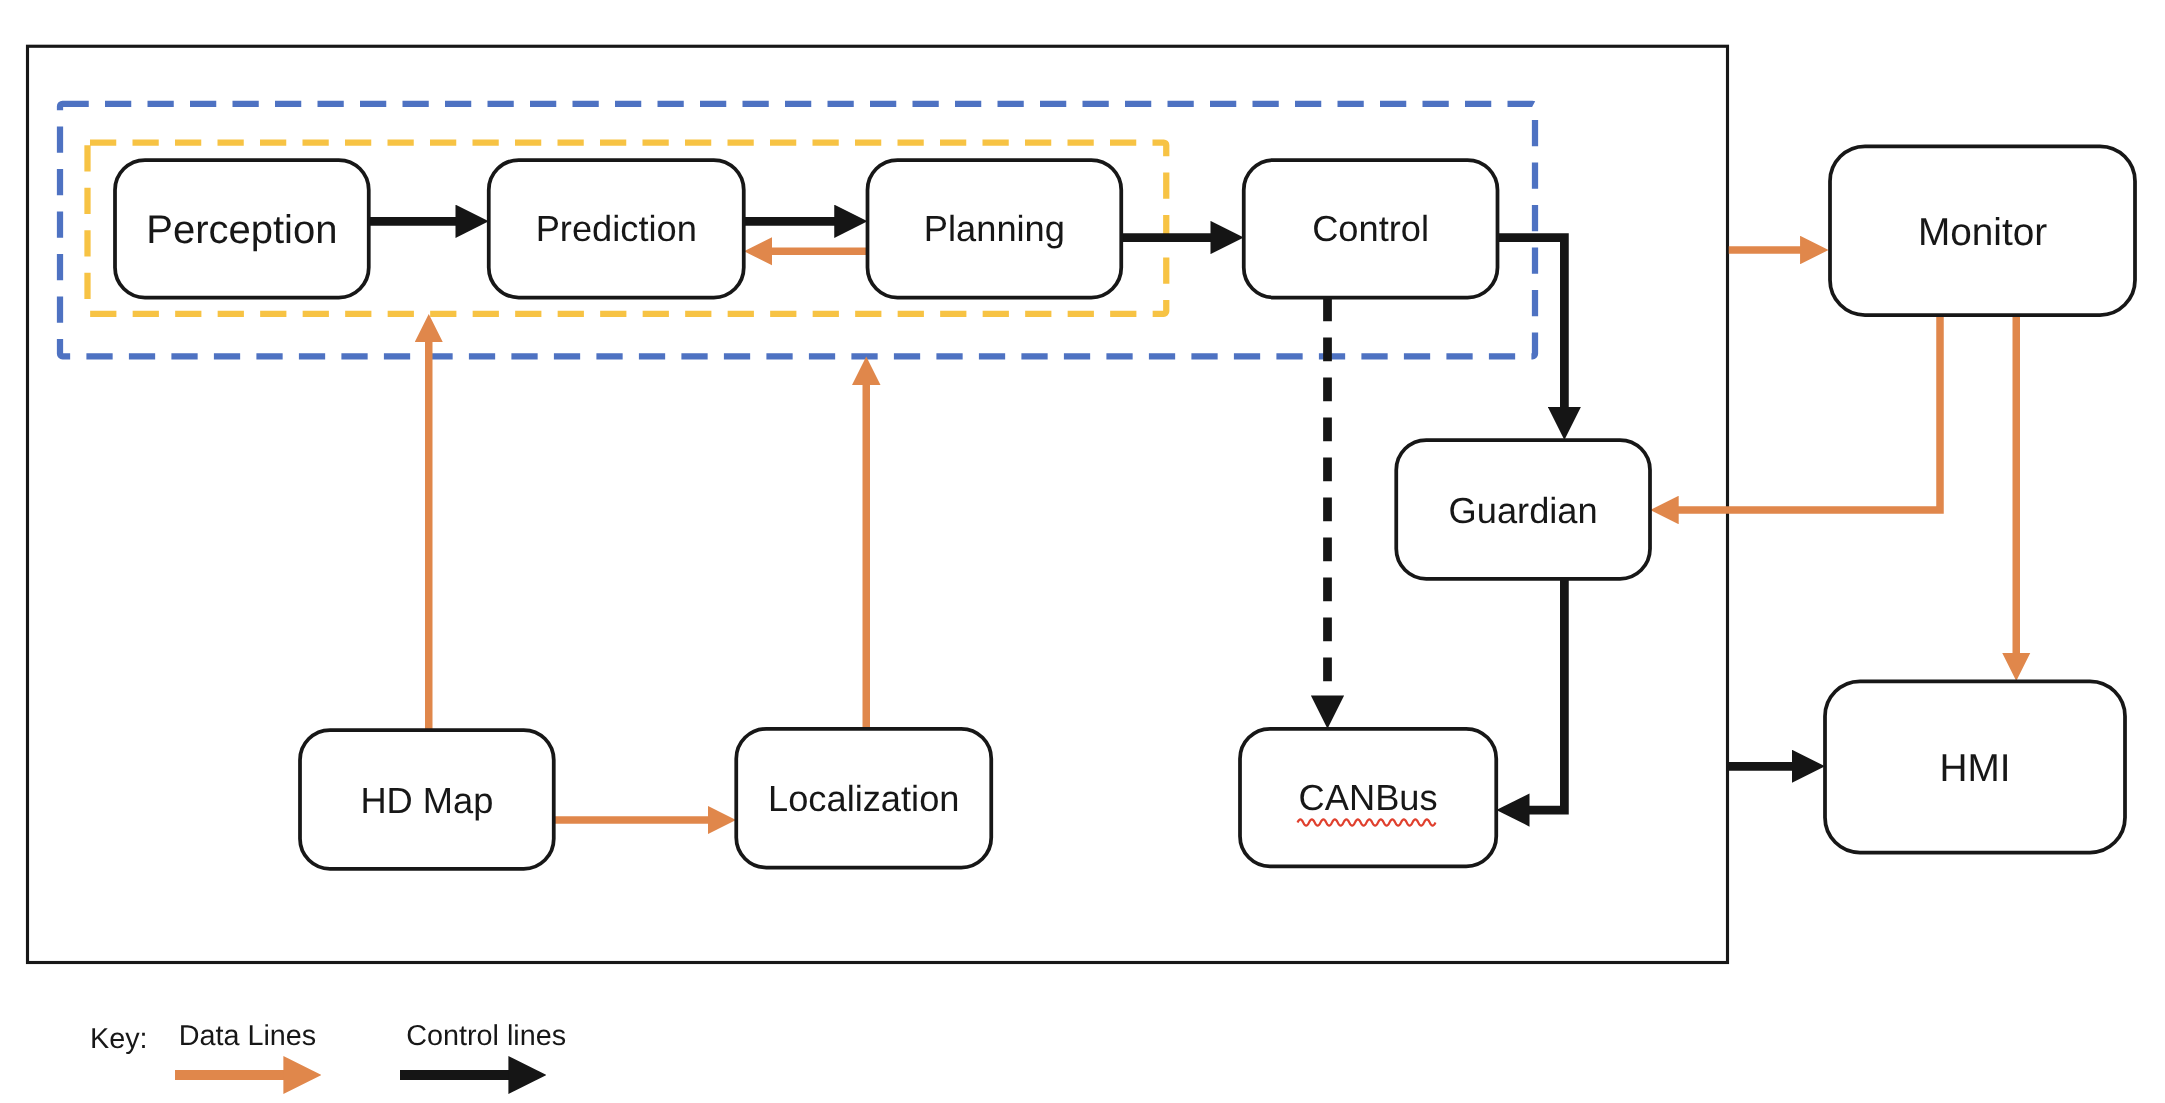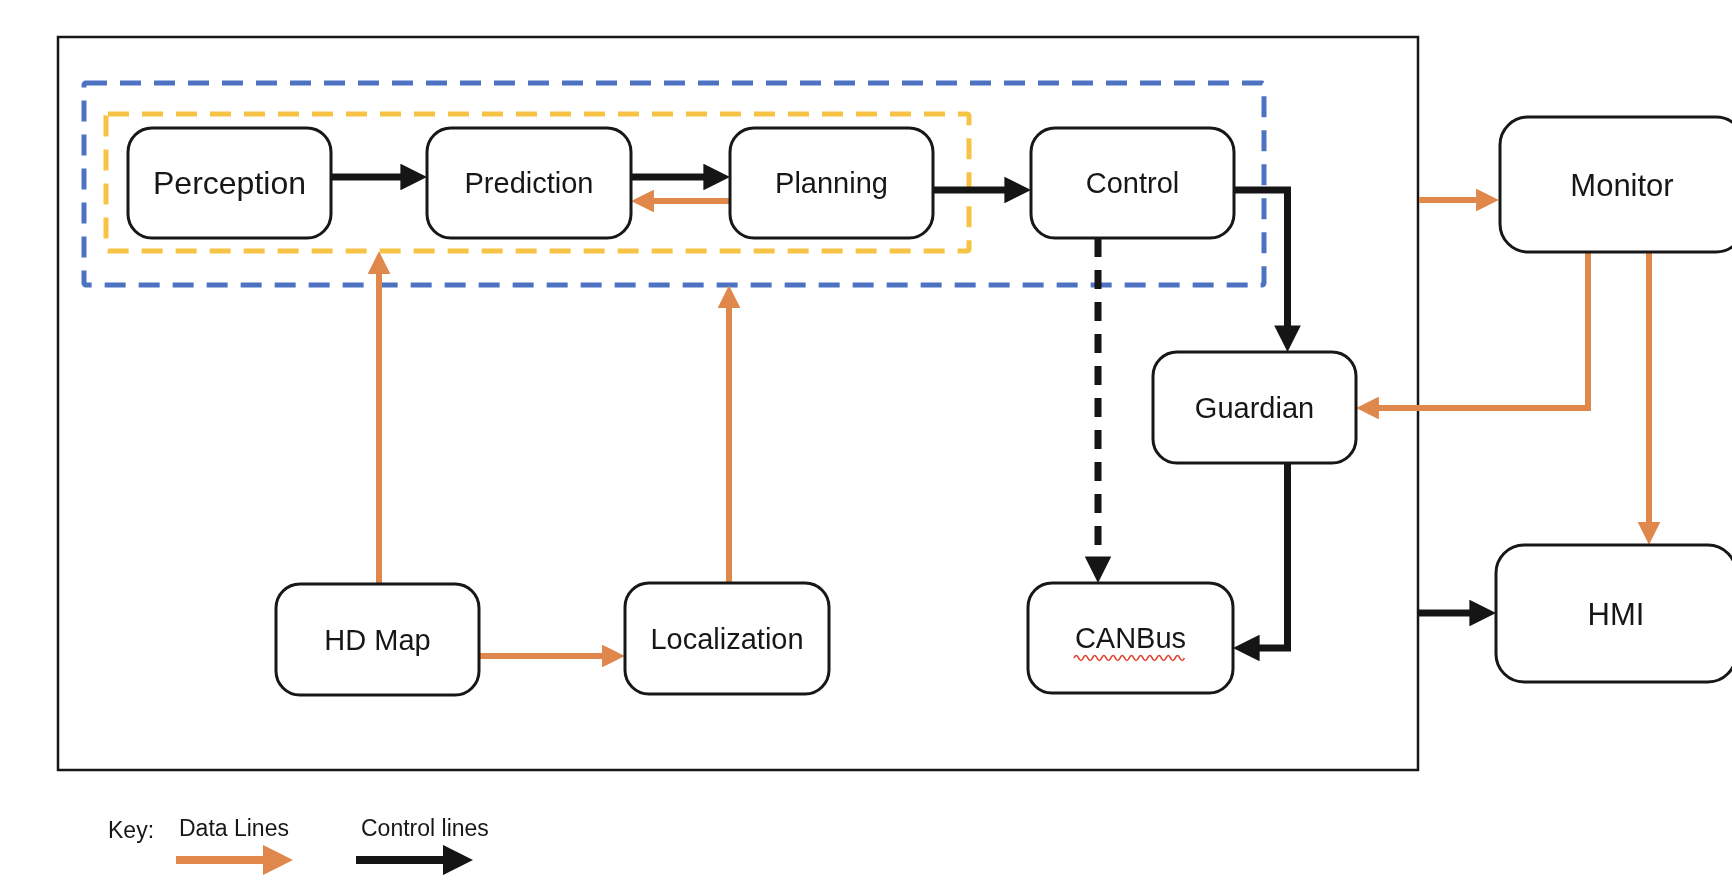--- a/index.html
+++ b/index.html
@@ -2,21 +2,20 @@
 <html><head>
 <meta charset="utf-8">
 <style>
   html, body { margin: 0; padding: 0; background: #ffffff; }
   .stage {
     position: relative;
     width: 1452px;
     height: 882px;
     background: #ffffff;
     font-family: "Liberation Sans", sans-serif;
-    padding-left: 36px;
   }
   svg text {
     font-family: "Liberation Sans", sans-serif;
     fill: #171717;
   }
   .module-label { font-size: 29px; }
   .module-label-lg { font-size: 32px; }
   .side-label { font-size: 31px; }
   .key-label { font-size: 23px; }
   .module-box {

